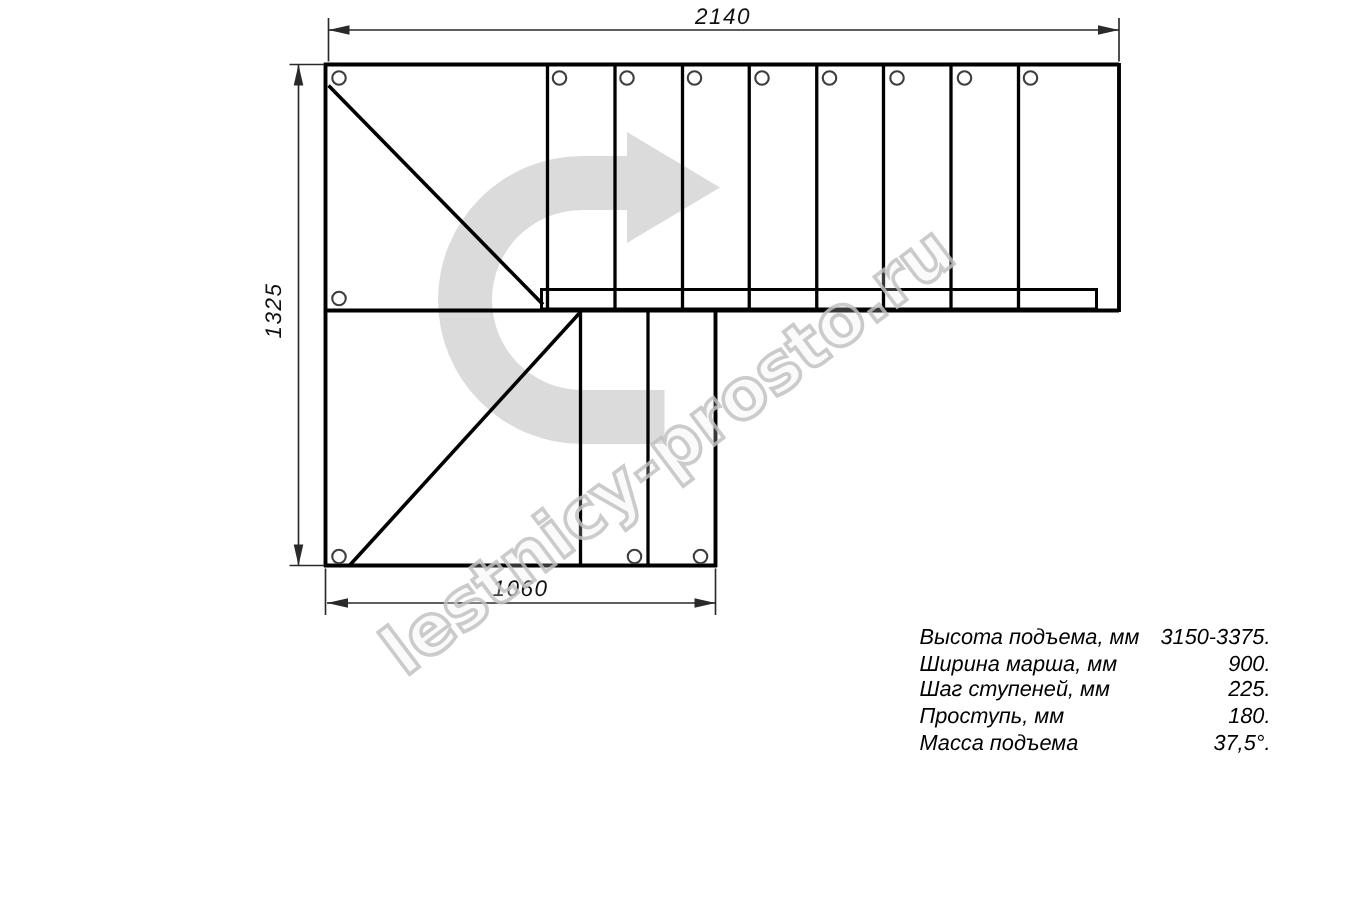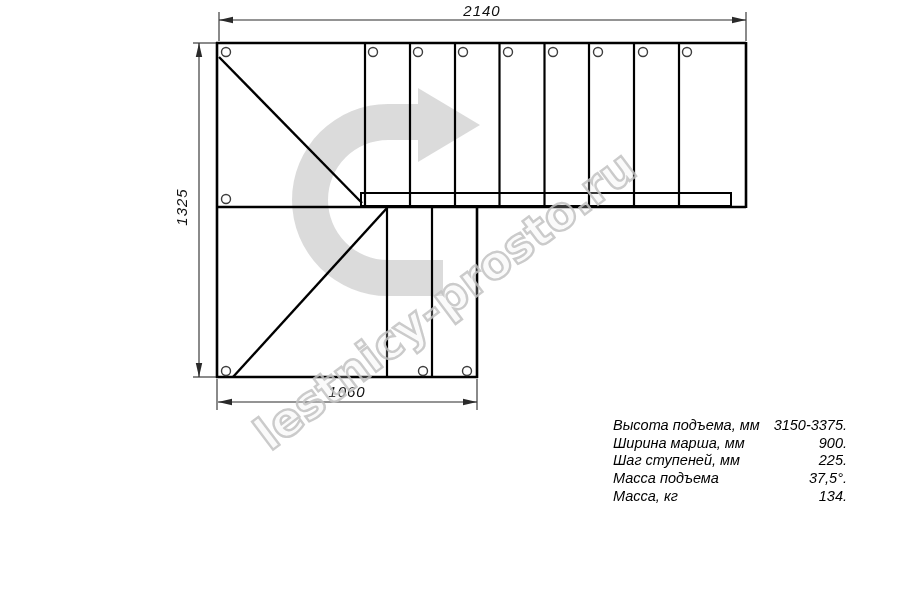--- a/index.html
+++ b/index.html
@@ -138,20 +138,20 @@
   </div>
   <div class="specs-row">
     <span class="specs-label">Ширина марша, мм</span>
     <span class="specs-value">900.</span>
   </div>
   <div class="specs-row">
     <span class="specs-label">Шаг ступеней, мм</span>
     <span class="specs-value">225.</span>
   </div>
   <div class="specs-row">
+    <span class="specs-label">Проступь, мм</span>
+    <span class="specs-value">180.</span>
+  </div>
+  <div class="specs-row">
     <span class="specs-label">Масса подъема</span>
     <span class="specs-value">37,5°.</span>
-  </div>
-  <div class="specs-row">
-    <span class="specs-label">Масса, кг</span>
-    <span class="specs-value">134.</span>
   </div>
 </div>
 
 </body></html>

